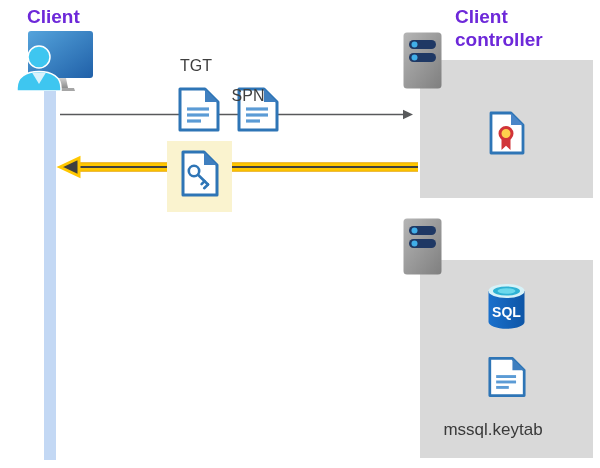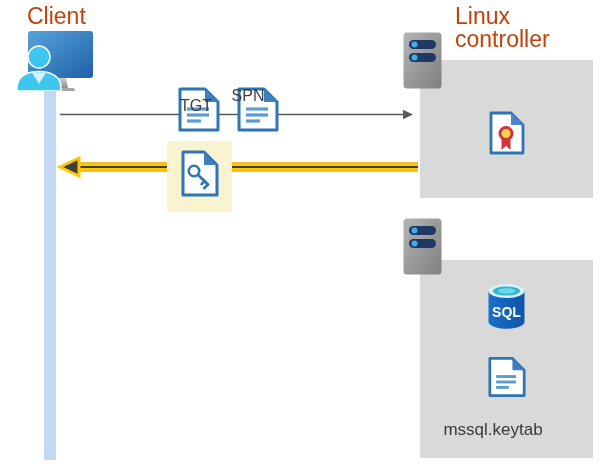--- a/index.html
+++ b/index.html
@@ -1,21 +1,21 @@
 <!DOCTYPE html>
 <html><head>
 <meta charset="utf-8">
 <style>
   html,body { margin:0; padding:0; background:#fff; }
   .canvas {
     position:relative; width:600px; height:468px; overflow:hidden;
     font-family:"Liberation Sans", sans-serif; background:#ffffff;
   }
   .abs { position:absolute; }
-  .heading { font-weight:normal; font-size:23px; line-height:23px; color:#c2410c; }
+  .heading { font-weight:bold; font-size:19px; line-height:23px; color:#6d28d9; }
   .ticket-label { font-size:16px; color:#3f3f3f; text-align:center; }
   .file-label { font-size:17px; color:#3a3a3a; text-align:center; }
   .lifeline { background:#c3d8f4; z-index:1; }
   .gray-box { background:#d9d9d9; z-index:2; }
   .highlight-box { background:#faf3cf; z-index:4; }
   .arrows { z-index:3; pointer-events:none; }
   .icon { z-index:5; }
   .lbl { z-index:6; }
   svg text { font-family:"Liberation Sans", sans-serif; }
 </style>
@@ -59,21 +59,21 @@
       </linearGradient>
     </defs>
     <rect x="13" y="0" width="65" height="47" rx="3" fill="url(#monGrad)"></rect>
     <polygon points="39,47 51,47 53,57 37,57" fill="url(#standGrad)"></polygon>
     <polygon points="31,57 59,57 60,60 30,60" fill="#a6a6a6"></polygon>
     <circle cx="24" cy="26" r="11" fill="#3ec6f0" stroke="#ffffff" stroke-width="1.5"></circle>
     <path d="M2,60 L2,57 C2,46 11,40.5 24,40.5 C37,40.5 46,46 46,57 L46,60 Z" fill="#3ec6f0" stroke="#ffffff" stroke-width="1.5"></path>
     <polygon points="17,41.5 31,41.5 24,53" fill="#d9f2fc"></polygon>
   </svg>
 
-  <div class="abs lbl ticket-label" style="left:174px; top:57px; width:44px;margin-top:40px;">TGT</div>
+  <div class="abs lbl ticket-label" style="left:174px; top:57px; width:44px;">TGT</div>
   <div class="abs lbl ticket-label" style="left:226px; top:57px; width:44px;margin-top:30px;">SPN</div>
 
   <svg class="abs icon" style="left:178px; top:87px;" width="42" height="45" viewBox="0 0 42 45">
     <path d="M2,2 H27 L40,15 V43 H2 Z" fill="#ffffff" stroke="#2e75b6" stroke-width="3" stroke-linejoin="round"></path>
     <path d="M27,2 L40,15 H27 Z" fill="#3f7fbf"></path>
     <g stroke="#5b9bd5" stroke-width="3.2">
       <line x1="9" y1="22" x2="31" y2="22"></line>
       <line x1="9" y1="28" x2="31" y2="28"></line>
       <line x1="9" y1="34" x2="23" y2="34"></line>
     </g>
@@ -106,21 +106,21 @@
         <stop offset="0" stop-color="#b5b5b5"></stop>
           <stop offset="1" stop-color="#7f7f7f"></stop>
       </linearGradient>
     </defs>
     <rect x="0.5" y="0.5" width="38" height="56" rx="3.5" fill="url(#srvGrad1)"></rect>
     <rect x="6" y="8" width="27" height="9" rx="4.5" fill="#1f3864"></rect>
     <circle cx="11.5" cy="12.5" r="3" fill="#41aee8"></circle>
     <rect x="6" y="21" width="27" height="9" rx="4.5" fill="#1f3864"></rect>
     <circle cx="11.5" cy="25.5" r="3" fill="#41aee8"></circle>
   </svg>
-  <div class="abs lbl heading" style="left:455px; top:5px; width:100px;">Linux controller</div>
+  <div class="abs lbl heading" style="left:455px; top:5px; width:100px;">Client controller</div>
 
   <svg class="abs icon" style="left:489px; top:111px;" width="36" height="44" viewBox="0 0 36 44">
     <path d="M2,2 H22 L34,14 V42 H2 Z" fill="#ffffff" stroke="#2e75b6" stroke-width="2.8" stroke-linejoin="round"></path>
     <path d="M22,2 L34,14 H22 Z" fill="#4a86c8"></path>
     <circle cx="17" cy="22.5" r="6" fill="#ffd24d" stroke="#d13438" stroke-width="3"></circle>
     <path d="M12.5,28 L21.5,28 L21.5,39 L17,34.8 L12.5,39 Z" fill="#d13438"></path>
   </svg>
 
   <svg class="abs icon" style="left:403px; top:218px;" width="39" height="57" viewBox="0 0 39 57">
     <defs>

